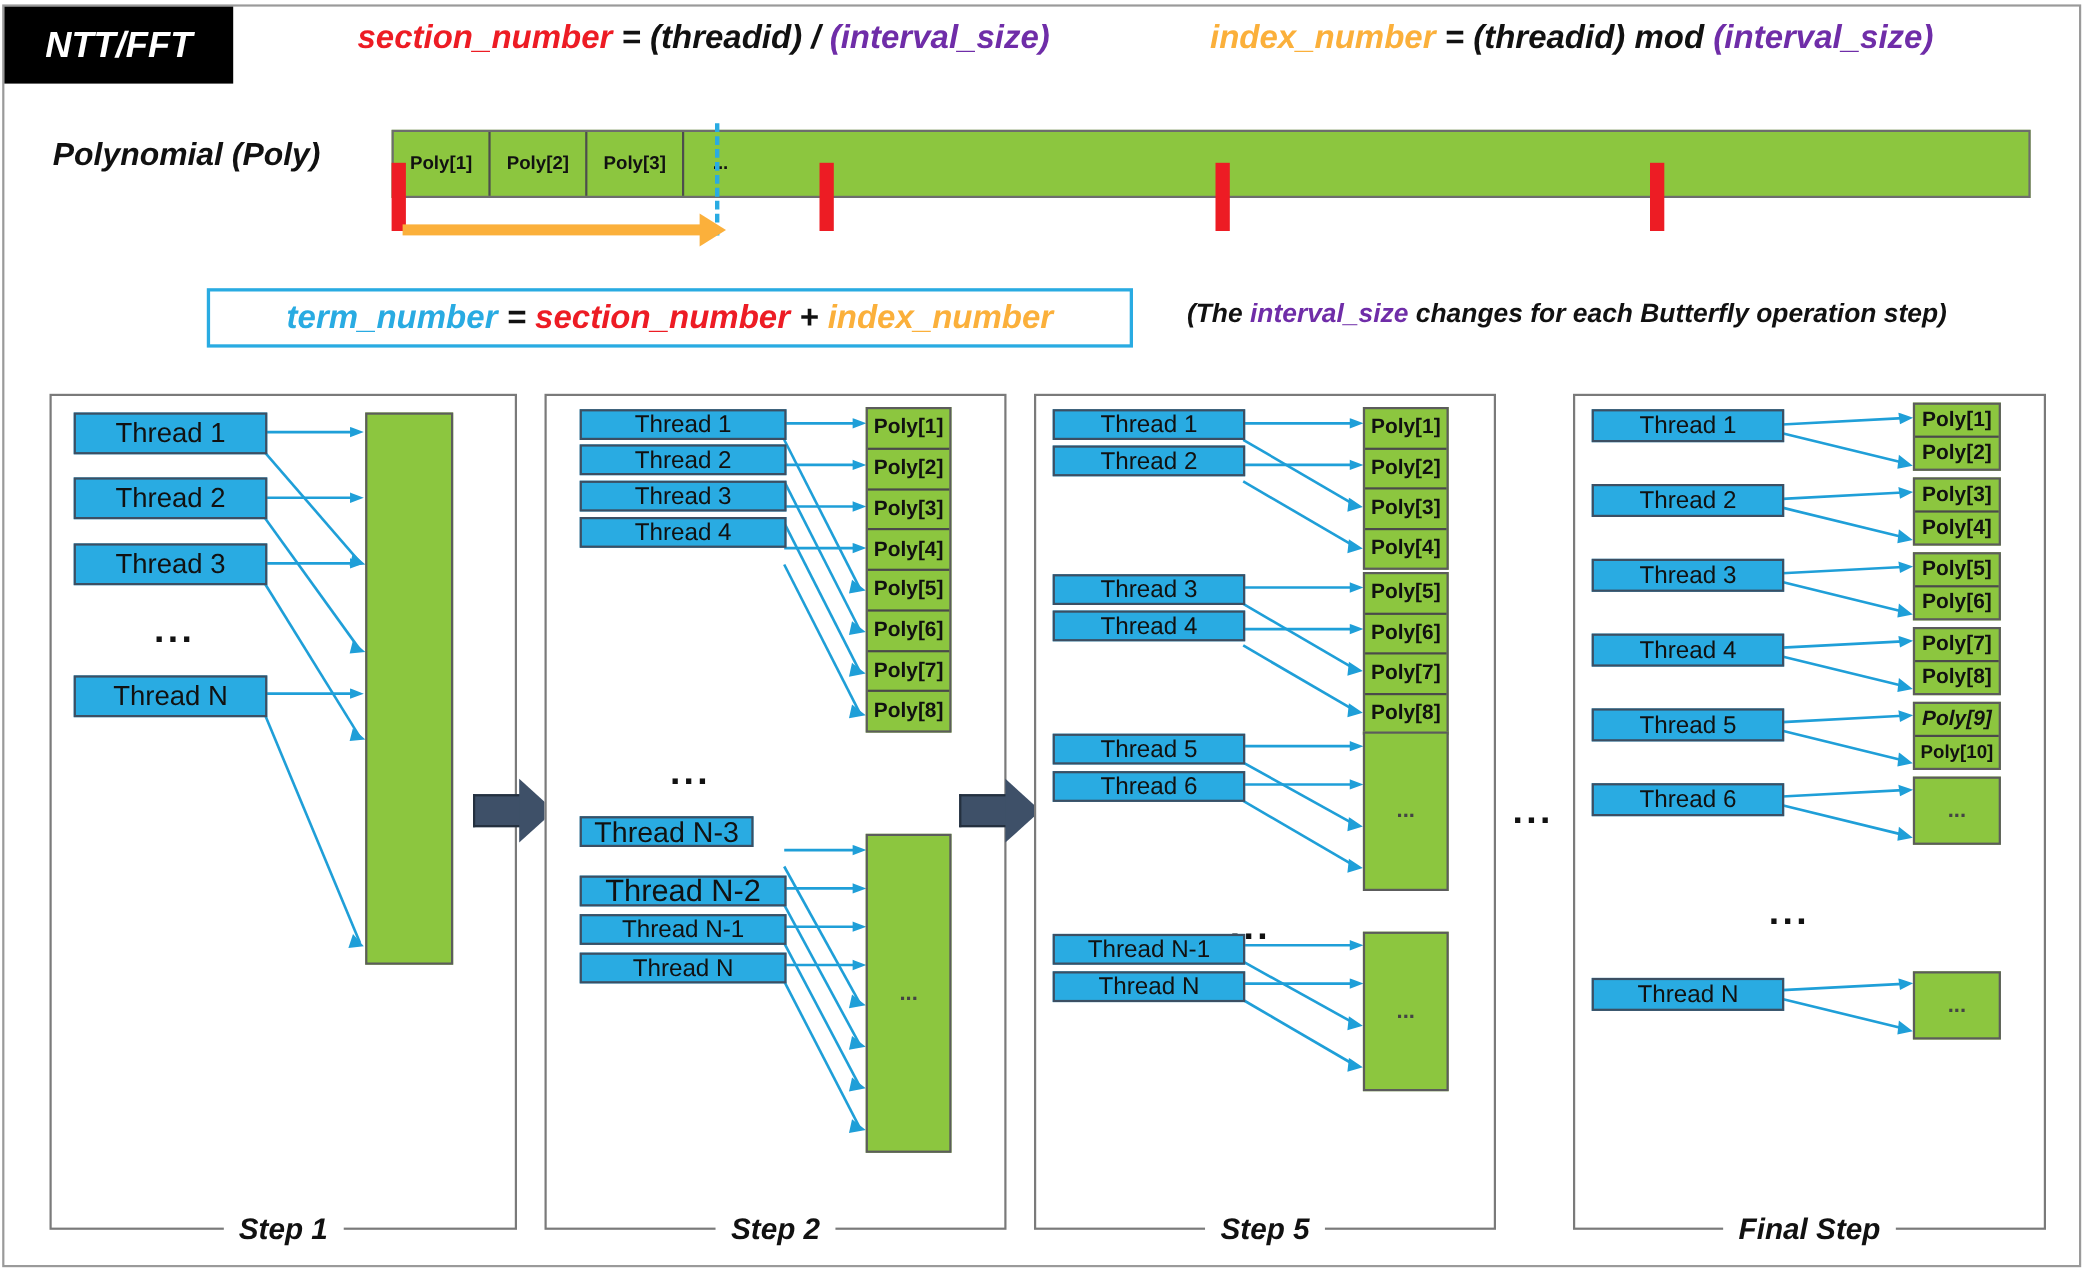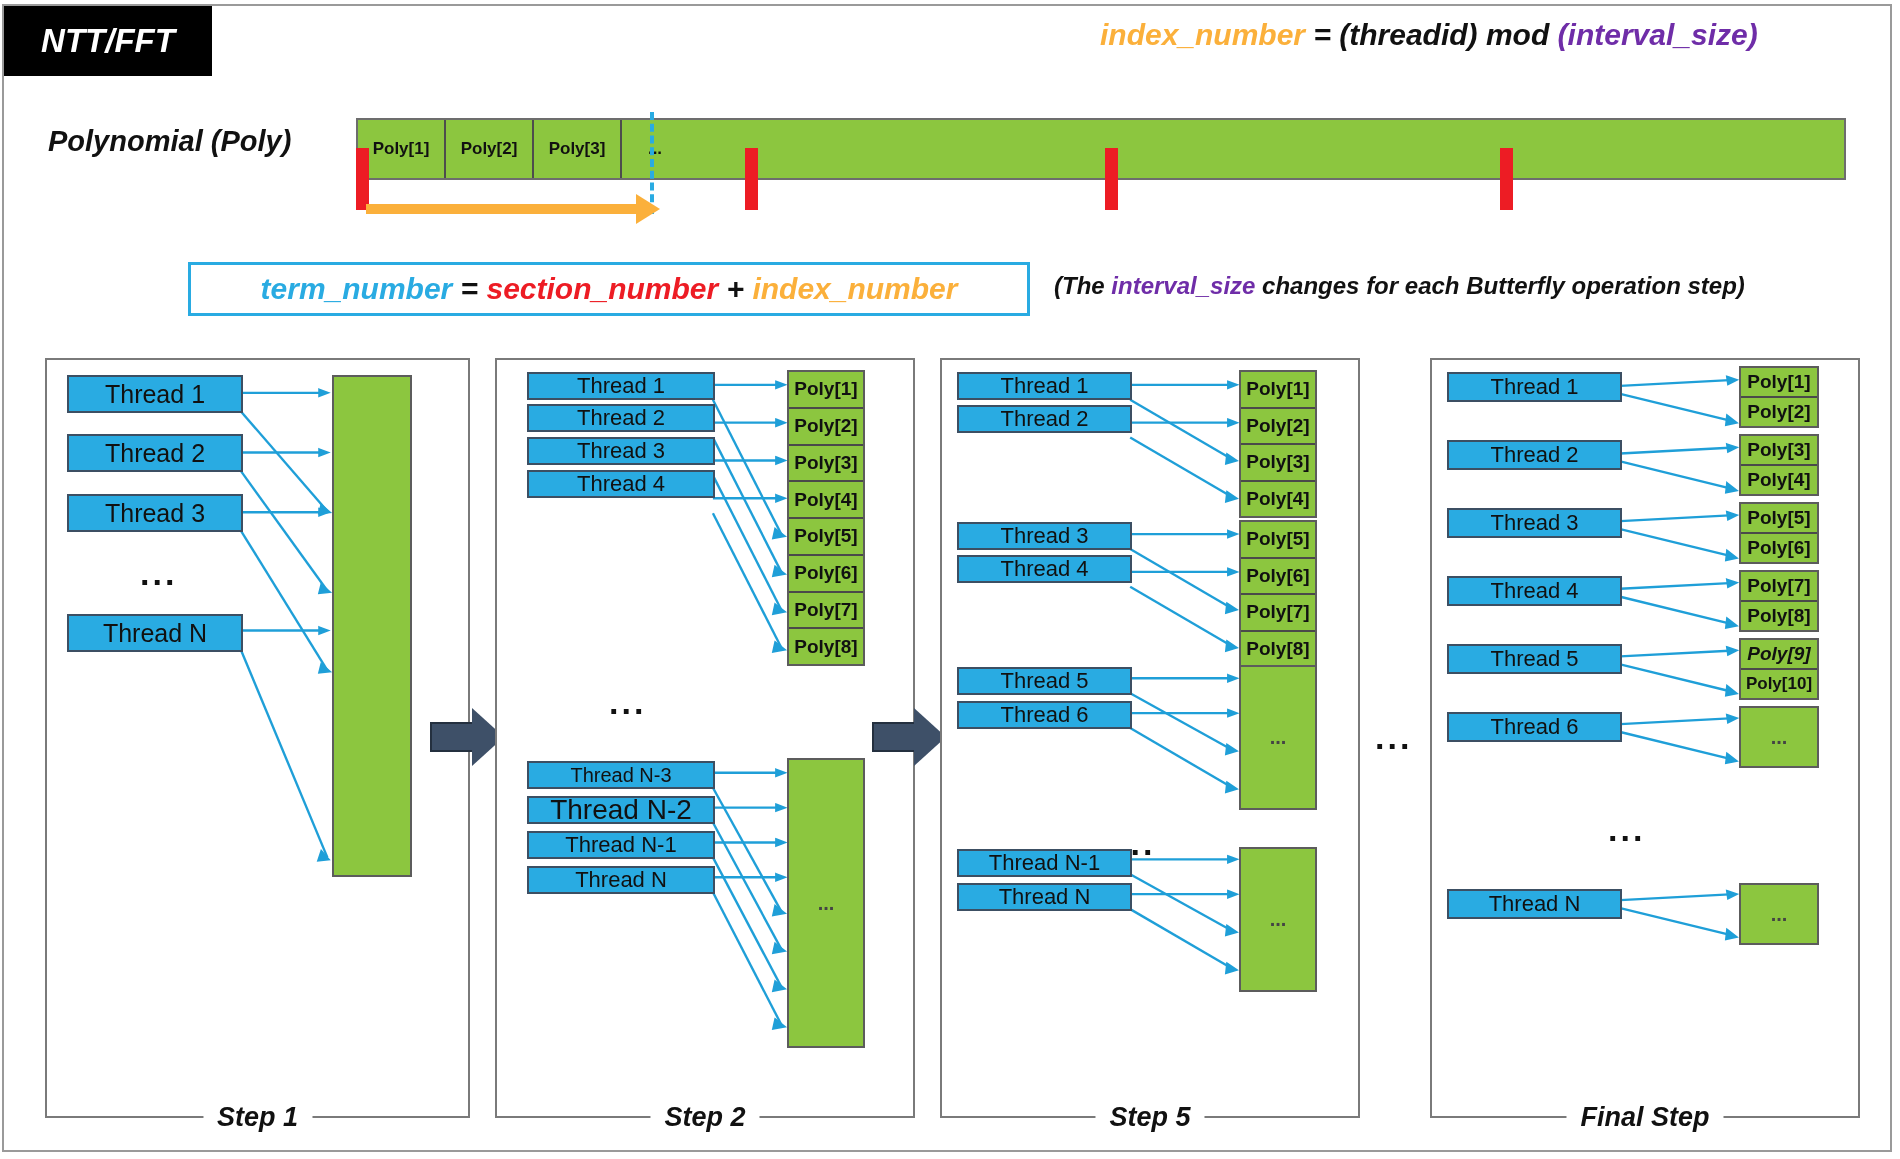--- a/index.html
+++ b/index.html
@@ -31,21 +31,21 @@
 
   .tick{position:absolute;width:13px;height:62px;background:#ed1c24;}
   .dashline{position:absolute;width:0;height:102px;border-left:4px dashed #29abe2;}
 
   .range-arrow{position:absolute;left:366px;top:204px;height:10px;width:272px;background:#fbb03b;}
   .range-arrow:after{content:"";position:absolute;right:-22px;top:-10px;border-top:15px solid transparent;border-bottom:15px solid transparent;border-left:24px solid #fbb03b;}
 
   
   .term-box{position:absolute;left:188px;top:262px;width:842px;height:54px;border:3px solid #29abe2;box-sizing:border-box;display:flex;align-items:center;justify-content:center;}
   .term-box .txt{font-size:30px;font-weight:bold;font-style:italic;white-space:nowrap;}
-  .note{position:absolute;left:1054px;top:272px;font-size:24px;font-weight:bold;font-style:italic;color:#111;white-space:nowrap;}
+  .note{position:absolute;left:1079px;top:272px;font-size:24px;font-weight:bold;font-style:italic;color:#111;white-space:nowrap;}
 
   
   .panel{position:absolute;top:358px;height:760px;border:2px solid #7a7a7a;box-sizing:border-box;background:#fff;}
   .panel-label{position:absolute;bottom:-17px;left:50%;transform:translateX(-50%);background:#fff;padding:0 14px;font-size:27px;font-weight:bold;font-style:italic;color:#111;white-space:nowrap;}
 
   .thread{position:absolute;background:#29abe2;border:2px solid #3c4f63;box-sizing:border-box;display:flex;align-items:center;justify-content:center;color:#111;font-size:25px;white-space:nowrap;}
   .polybox{position:absolute;background:#8cc63f;border:2px solid #5c5c5c;box-sizing:border-box;}
   .polycell{display:flex;align-items:center;justify-content:center;font-size:19px;font-weight:bold;color:#111;border-bottom:2px solid #4a4a4a;box-sizing:border-box;}
   .polycell.last{border-bottom:none;}
   .polybox.plain{display:flex;align-items:center;justify-content:center;font-size:20px;color:#444;font-weight:bold;}
@@ -61,20 +61,21 @@
 </style>
 </head>
 <body>
 
 <div id="page">
   <div class="outer-frame"></div>
 
   <div class="logo-box">
     <span>NTT/FFT</span>
   </div>
+  <div class="formula" id="formula-section"><span class="c-red">section_number</span><span class="c-black"> = (threadid) / </span><span class="c-purple">(interval_size)</span></div>
   <div class="formula" id="formula-index"><span class="c-orange">index_number</span><span class="c-black"> = (threadid) </span><span class="c-black">mod </span><span class="c-purple">(interval_size)</span></div>
 
   <div class="poly-label">Polynomial (Poly)</div>
   <div class="poly-bar">
     <div class="poly-cell w1">Poly[1]</div>
     <div class="poly-cell w1">Poly[2]</div>
     <div class="poly-cell w1">Poly[3]</div>
     <div class="poly-cell dots">...</div>
   </div>
   <div class="tick" style="left:356px;top:148px;"></div>
@@ -169,21 +170,21 @@
       <div class="polycell" style="flex:1;">Poly[1]</div>
       <div class="polycell" style="flex:1;">Poly[2]</div>
       <div class="polycell" style="flex:1;">Poly[3]</div>
       <div class="polycell" style="flex:1;">Poly[4]</div>
       <div class="polycell" style="flex:1;">Poly[5]</div>
       <div class="polycell" style="flex:1;">Poly[6]</div>
       <div class="polycell" style="flex:1;">Poly[7]</div>
       <div class="polycell last" style="flex:1;">Poly[8]</div>
     </div>
     <div class="ell" style="left:112px;top:325px;">...</div>
-    <div class="thread" style="left:30px;top:401px;width:188px;height:28px;font-size:20px;">Thread N-3</div>
+    <div class="thread" style="left:30px;top:382px;width:158px;height:28px;font-size:26px;">Thread N-3</div>
     <div class="thread" style="left:30px;top:436px;width:188px;height:28px;font-size:28px;">Thread N-2</div>
     <div class="thread" style="left:30px;top:471px;width:188px;height:28px;font-size:22px;">Thread N-1</div>
     <div class="thread" style="left:30px;top:506px;width:188px;height:28px;font-size:22px;">Thread N</div>
     <div class="polybox plain" style="left:290px;top:398px;width:78px;height:290px;">...</div>
     <div class="panel-label">Step 2</div>
   </div>
 
   <div class="bigarrow" style="left:872px;top:708px;">
     <div class="shaft"></div>
       <div class="head"></div>

